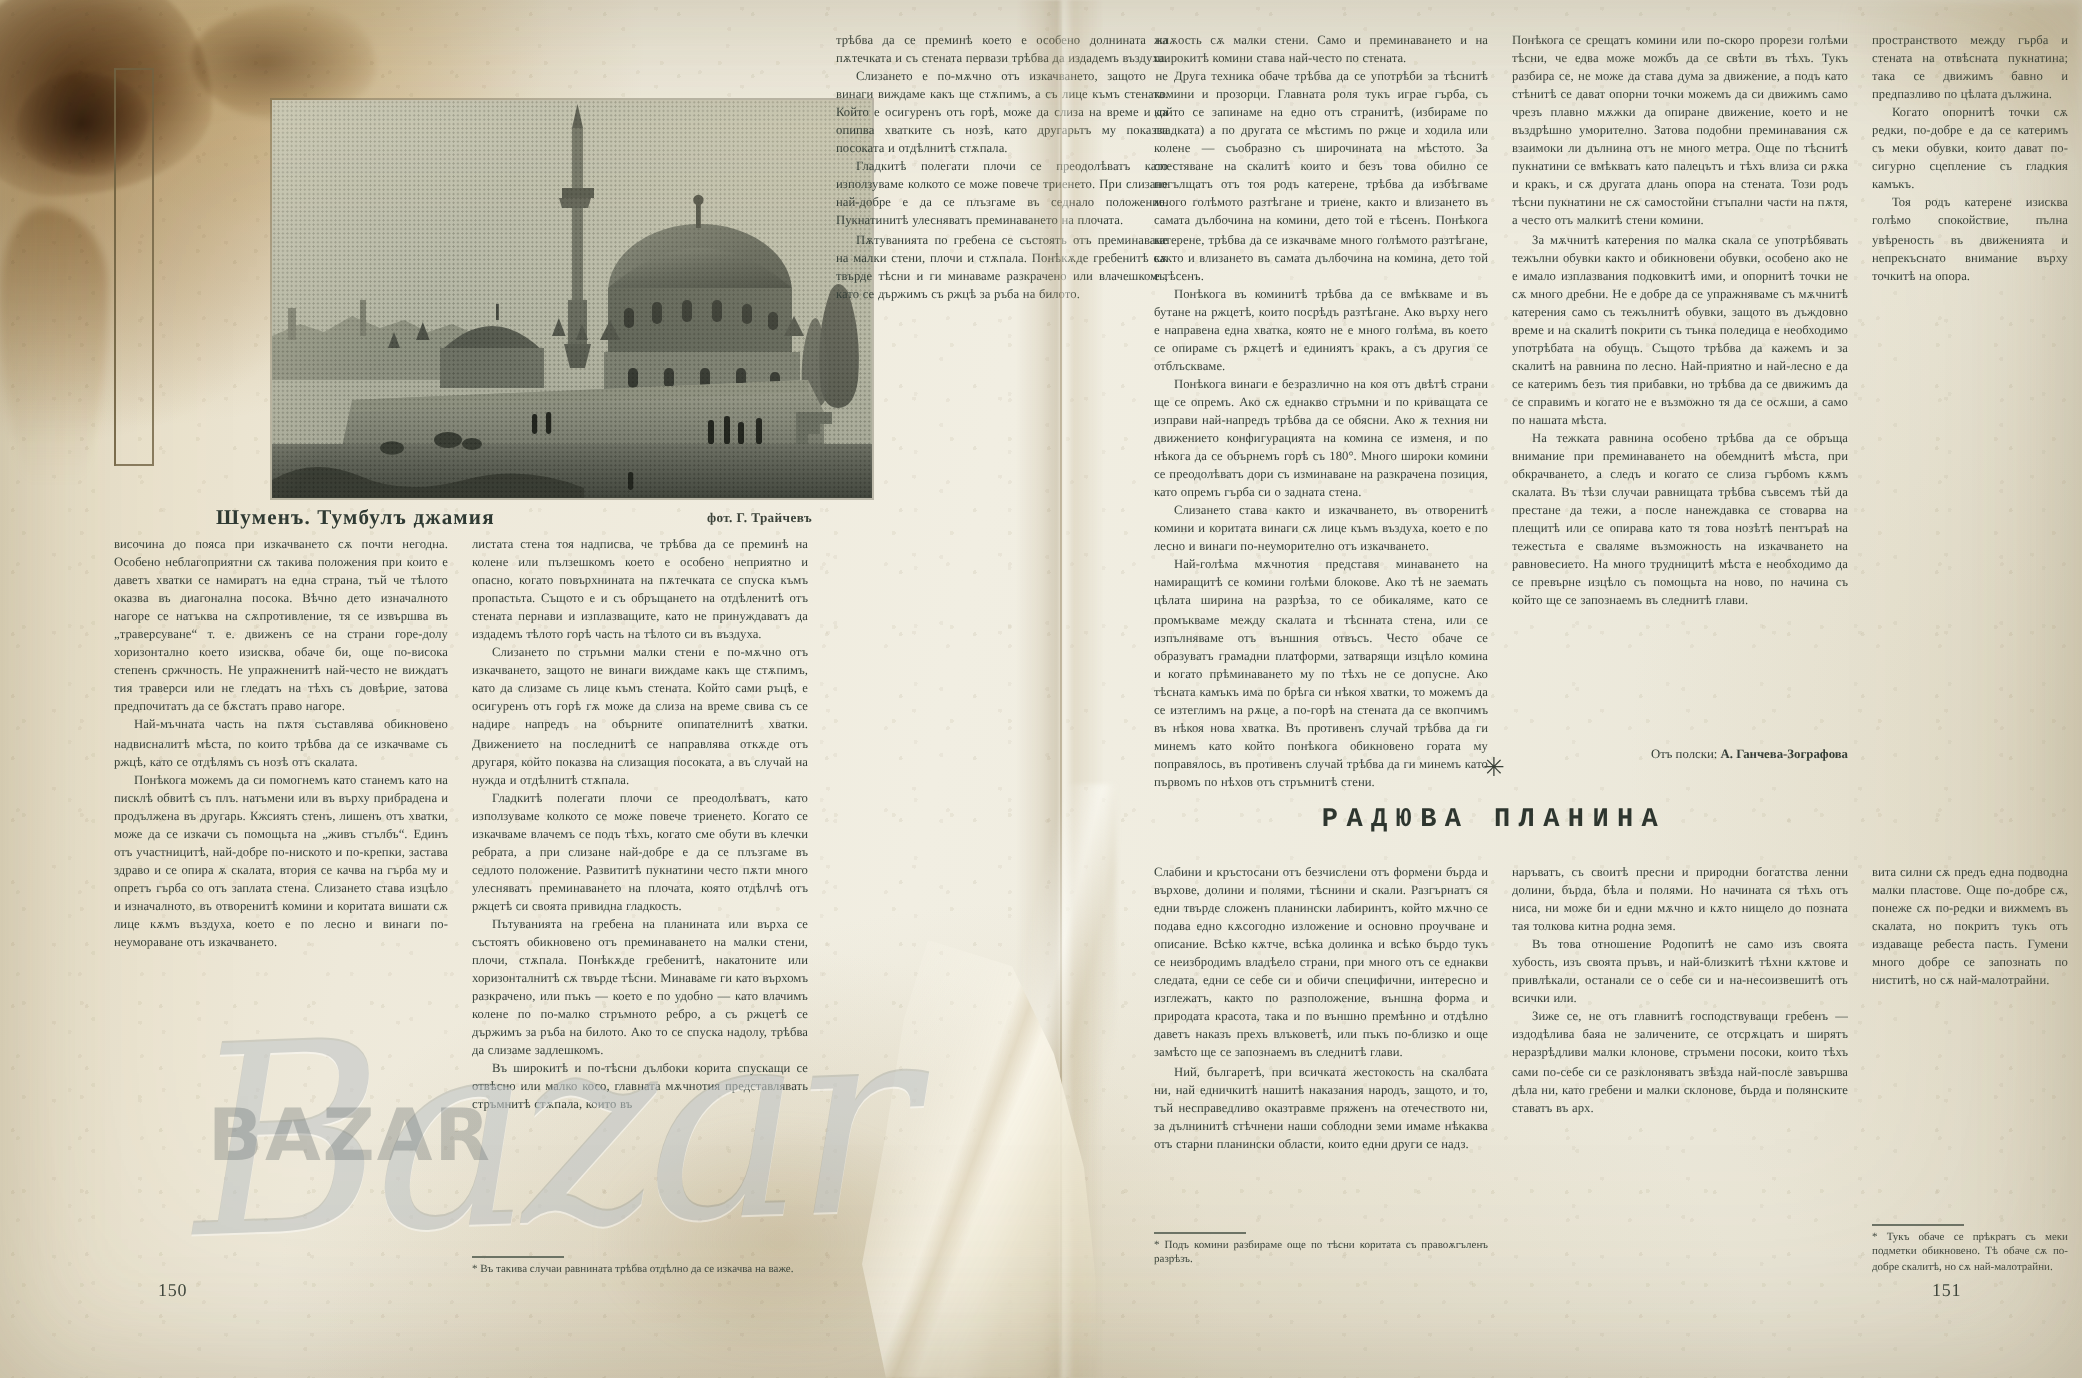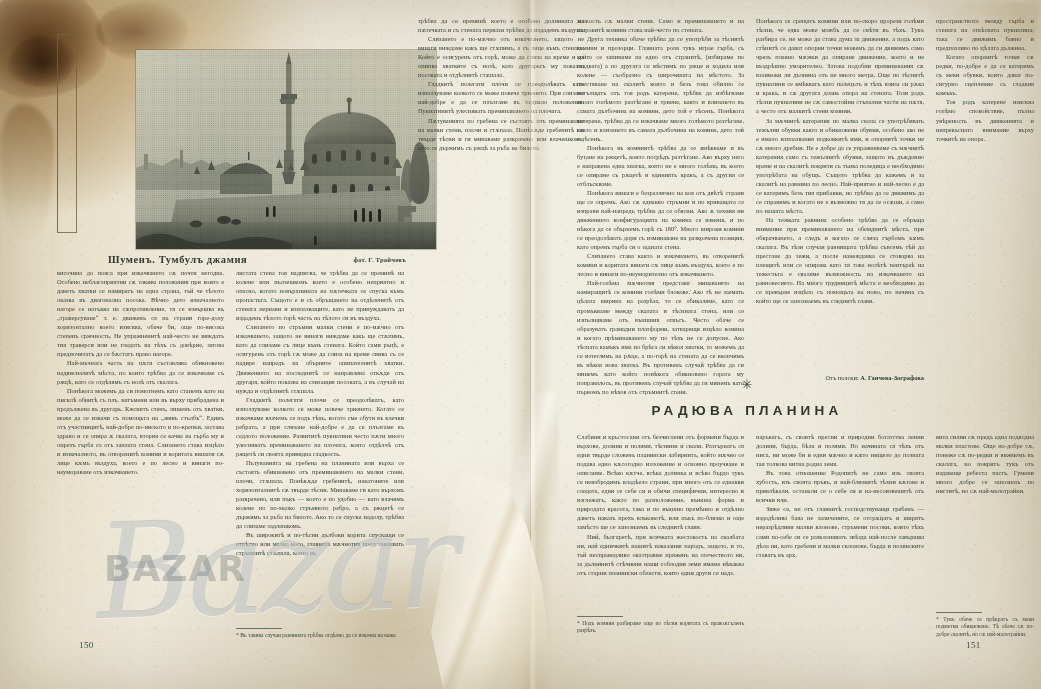--- a/index.html
+++ b/index.html
@@ -126,21 +126,21 @@
   #col-r2{left:756px;top:432px;width:168px;}
   #col-r3{left:936px;top:432px;width:98px;}
 
   
   #article-head{position:absolute;left:577px;top:378px;width:340px;text-align:center;}
   #head-ornament{
     display:block;font-size:13px;line-height:13px;color:#3a4139;
     margin:0 0 12px 0;font-family:"DejaVu Sans",sans-serif;
   }
   #head-title{
-    display:block;font-family:Liberation Sans, sans-serif;
+    display:block;font-family:Liberation Mono, monospace;
     font-size:13.5px;font-weight:700;letter-spacing:4.2px;color:#2e362f;
   }
   #byline{
     position:absolute;left:756px;top:374px;width:168px;
     text-align:right;font-size:6.4px;font-weight:700;color:#343d36;
   }
   #byline .lead{font-weight:400;}
 
   
   .footnote{

